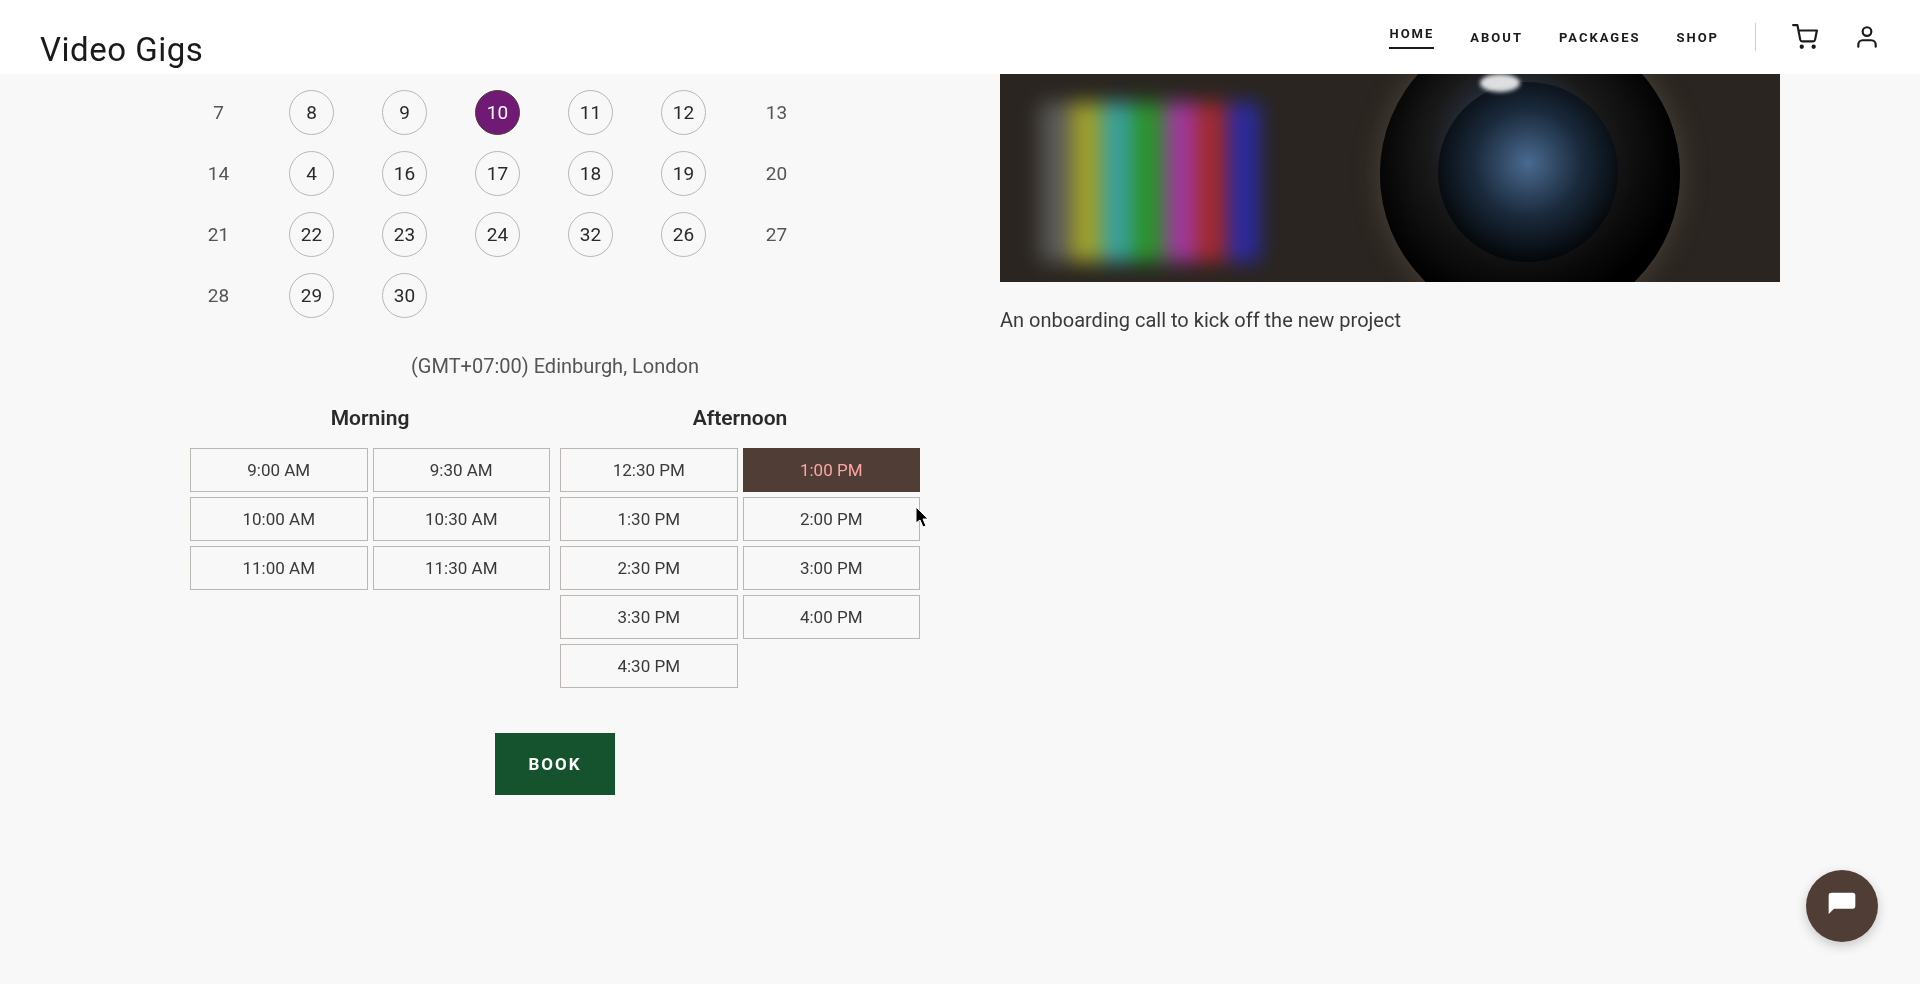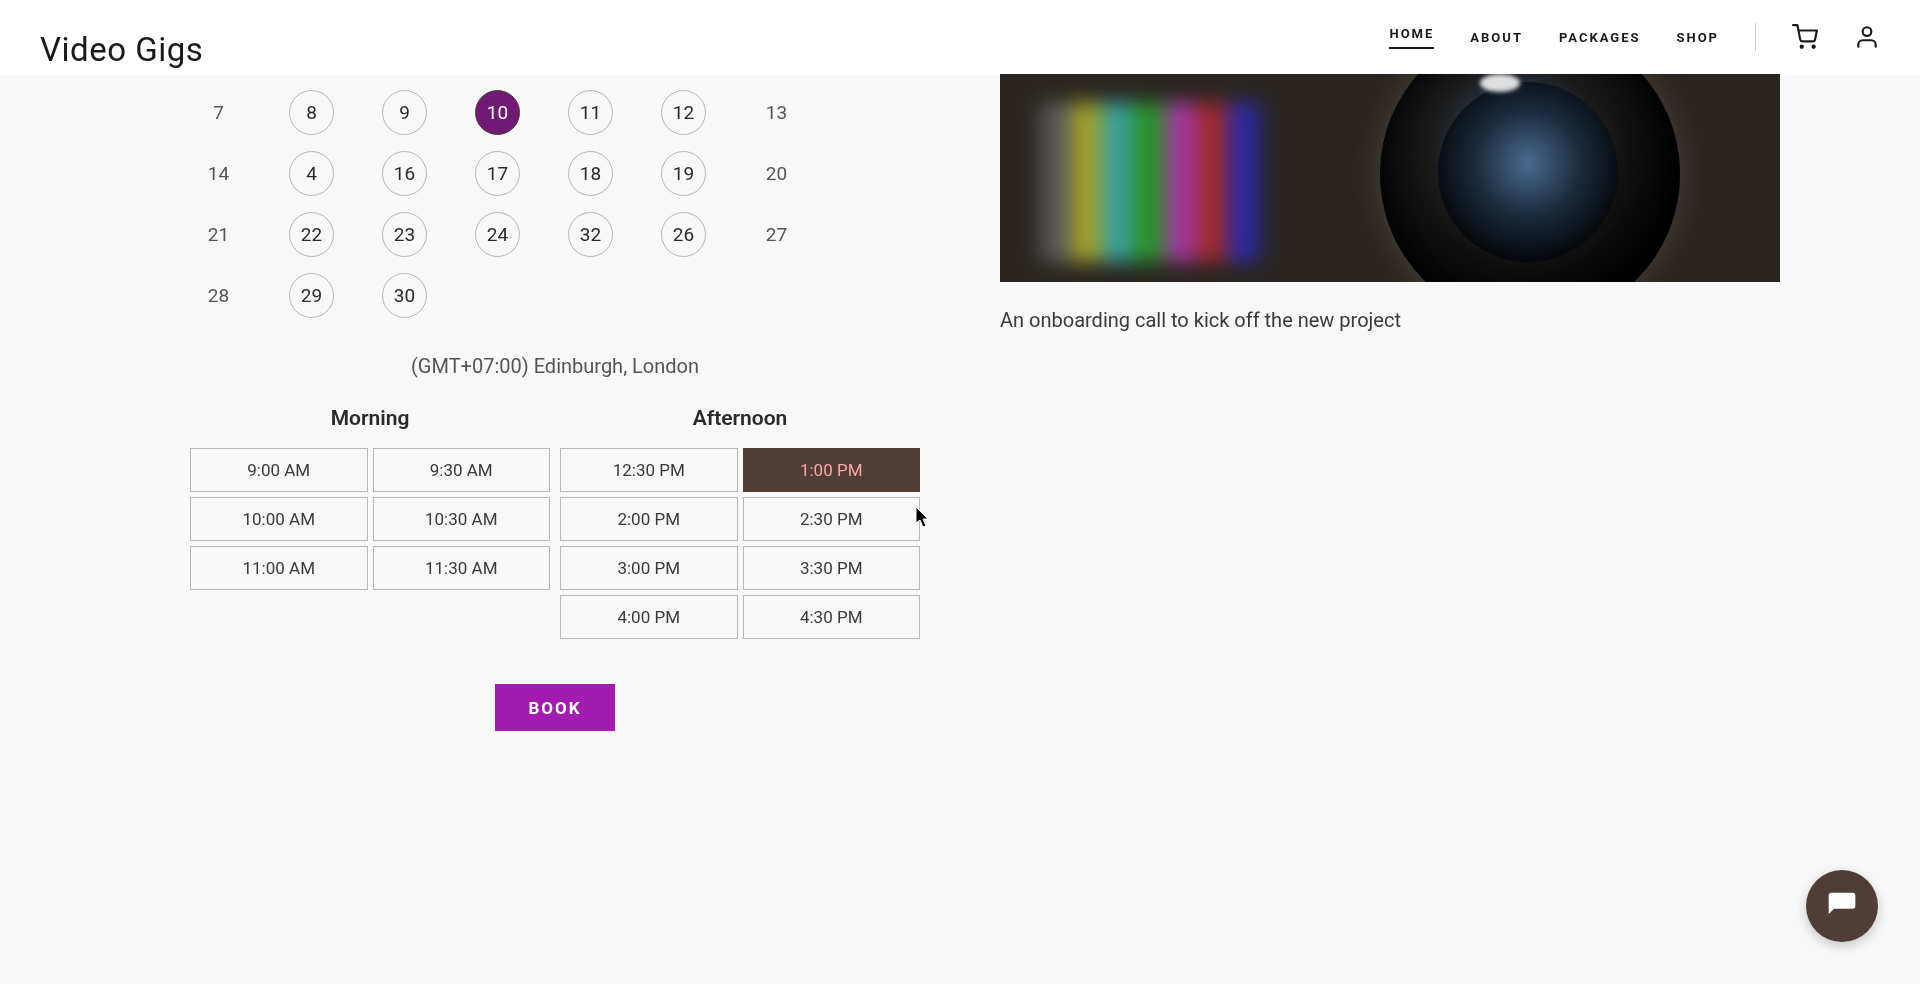--- a/index.html
+++ b/index.html
@@ -153,22 +153,22 @@
 .slot.selected {
   background: #4f3d36;
   color: #fca5a5;
   border-color: #4f3d36;
 }
 
 
 .book-btn {
   margin: 45px auto 0;
   width: 120px;
-  height: 47px;
-  background: #a21caf;
+  height: 62px;
+  background: #14532d;
   color: #fff;
   display: flex;
   align-items: center;
   justify-content: center;
   font-size: 17px;
   font-weight: 700;
   letter-spacing: 2px;
   cursor: pointer;
 }
 
@@ -331,20 +331,21 @@
             <div class="slot">10:30 AM</div>
             <div class="slot">11:00 AM</div>
             <div class="slot">11:30 AM</div>
           </div>
       </div>
       <div class="slot-group">
         <div class="slot-header">Afternoon</div>
         <div class="slot-grid" id="afternoon-grid">
             <div class="slot">12:30 PM</div>
             <div class="slot selected">1:00 PM</div>
+            <div class="slot">1:30 PM</div>
             <div class="slot">2:00 PM</div>
             <div class="slot">2:30 PM</div>
             <div class="slot">3:00 PM</div>
             <div class="slot">3:30 PM</div>
             <div class="slot">4:00 PM</div>
             <div class="slot">4:30 PM</div>
           </div>
       </div>
     </div>
 

